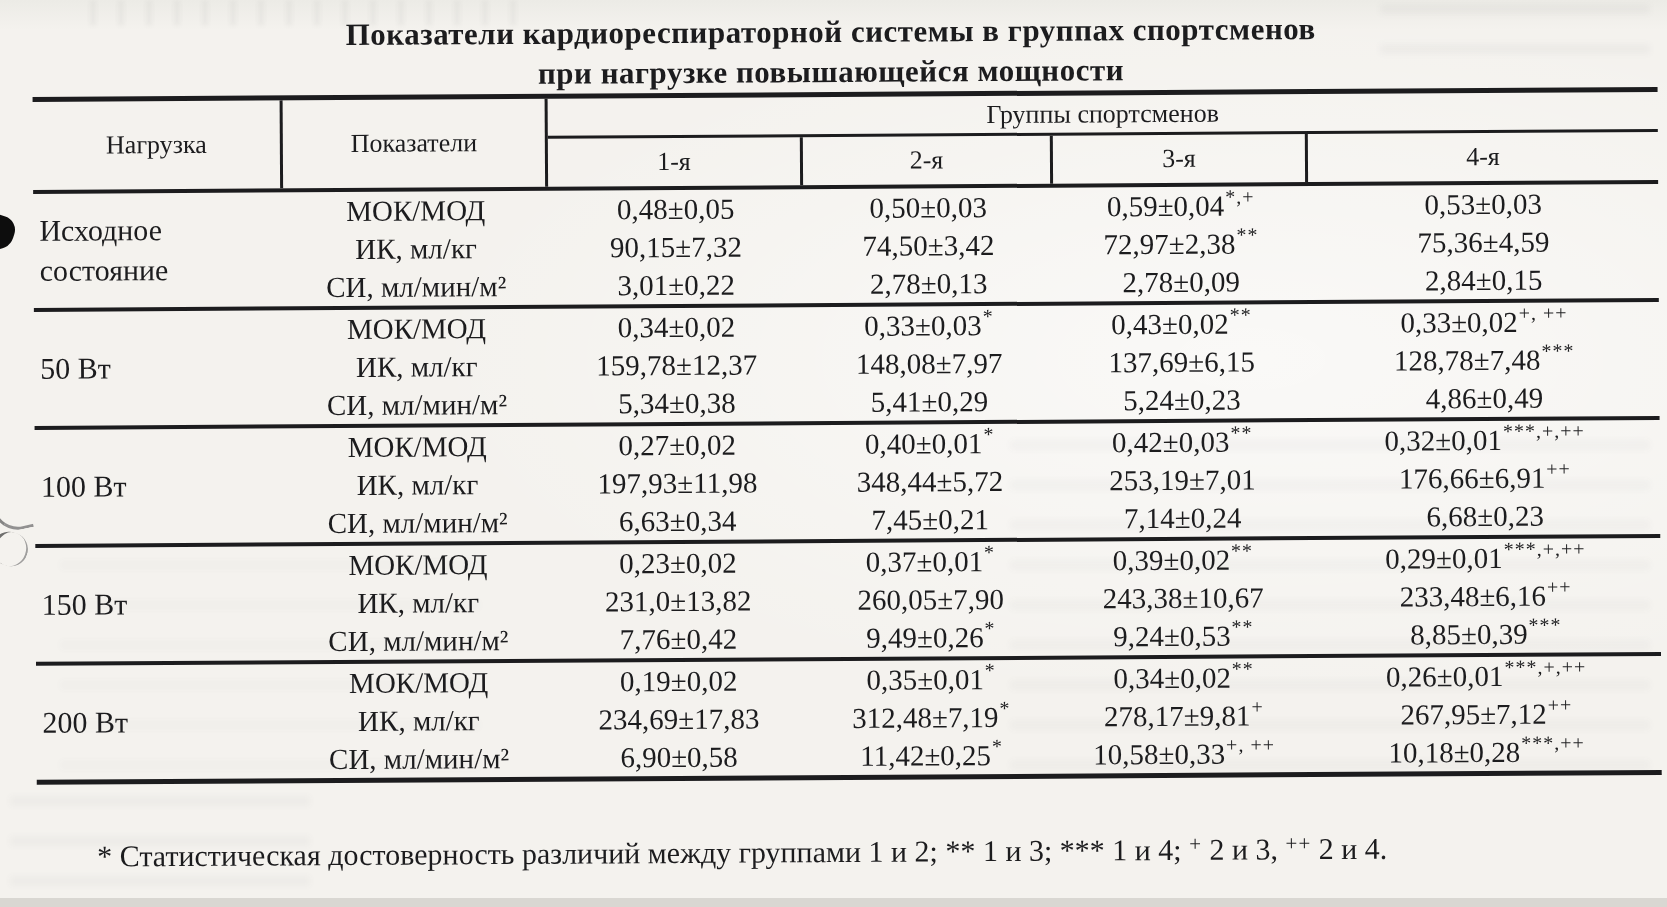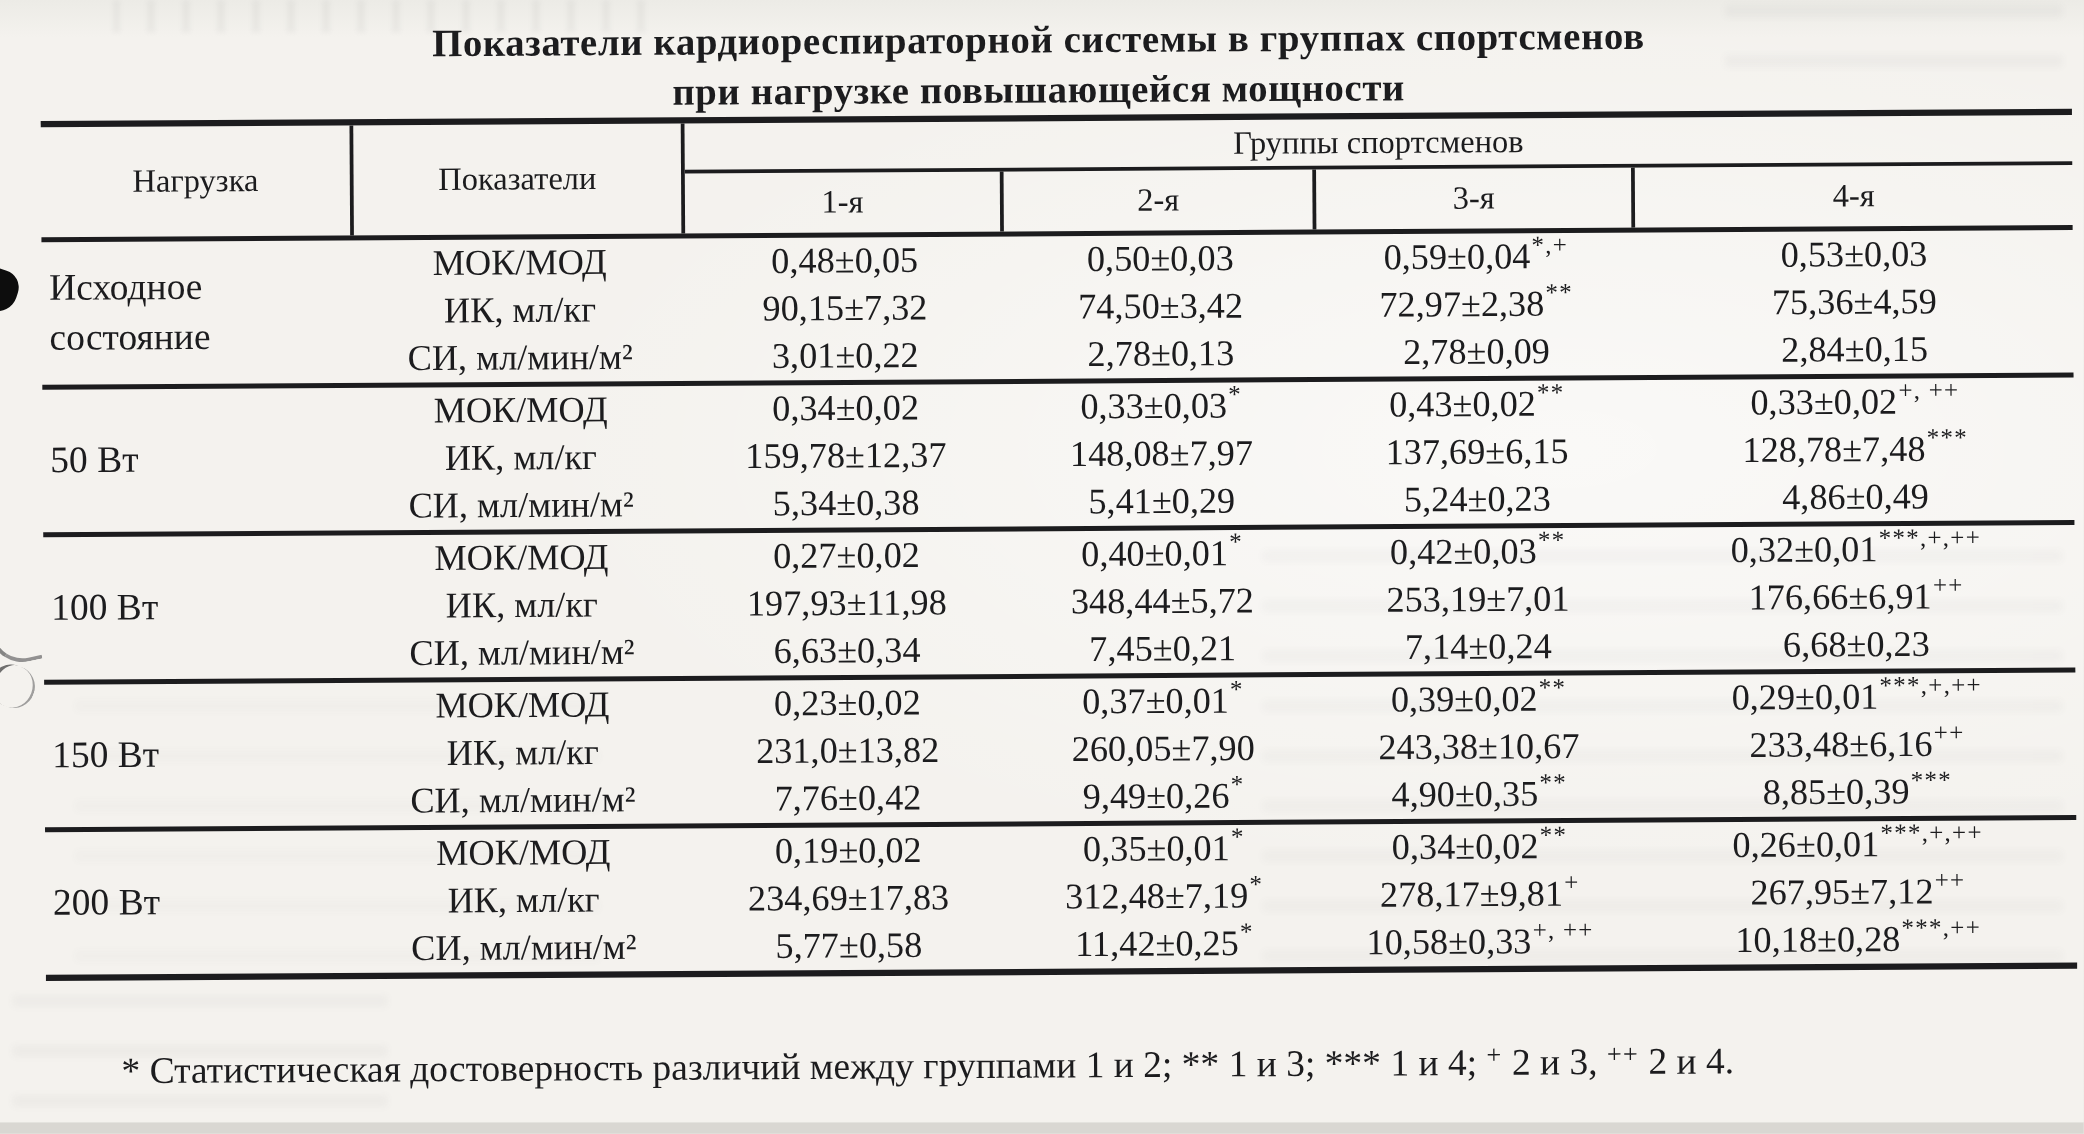--- a/index.html
+++ b/index.html
@@ -264,21 +264,21 @@
           </div>
         <div class="c">СИ, мл/мин/м²</div>
         <div class="c">
             <span>7,76±0,42</span>
           </div>
         <div class="c">
             <span>9,49±0,26</span>
             <span class="sup">*</span>
           </div>
         <div class="c">
-            <span>4,90±0,35</span>
+            <span>9,24±0,53</span>
             <span class="sup">**</span>
           </div>
         <div class="c">
             <span>8,85±0,39</span>
             <span class="sup">***</span>
           </div>
       </div>
 
       <div class="tgroup last">
         <div class="c load">200 Вт</div>
@@ -309,21 +309,21 @@
         <div class="c">
             <span>278,17±9,81</span>
             <span class="sup">+</span>
           </div>
         <div class="c">
             <span>267,95±7,12</span>
             <span class="sup">++</span>
           </div>
         <div class="c">СИ, мл/мин/м²</div>
         <div class="c">
-            <span>5,77±0,58</span>
+            <span>6,90±0,58</span>
           </div>
         <div class="c">
             <span>11,42±0,25</span>
             <span class="sup">*</span>
           </div>
         <div class="c">
             <span>10,58±0,33</span>
             <span class="sup">+, ++</span>
           </div>
         <div class="c">

